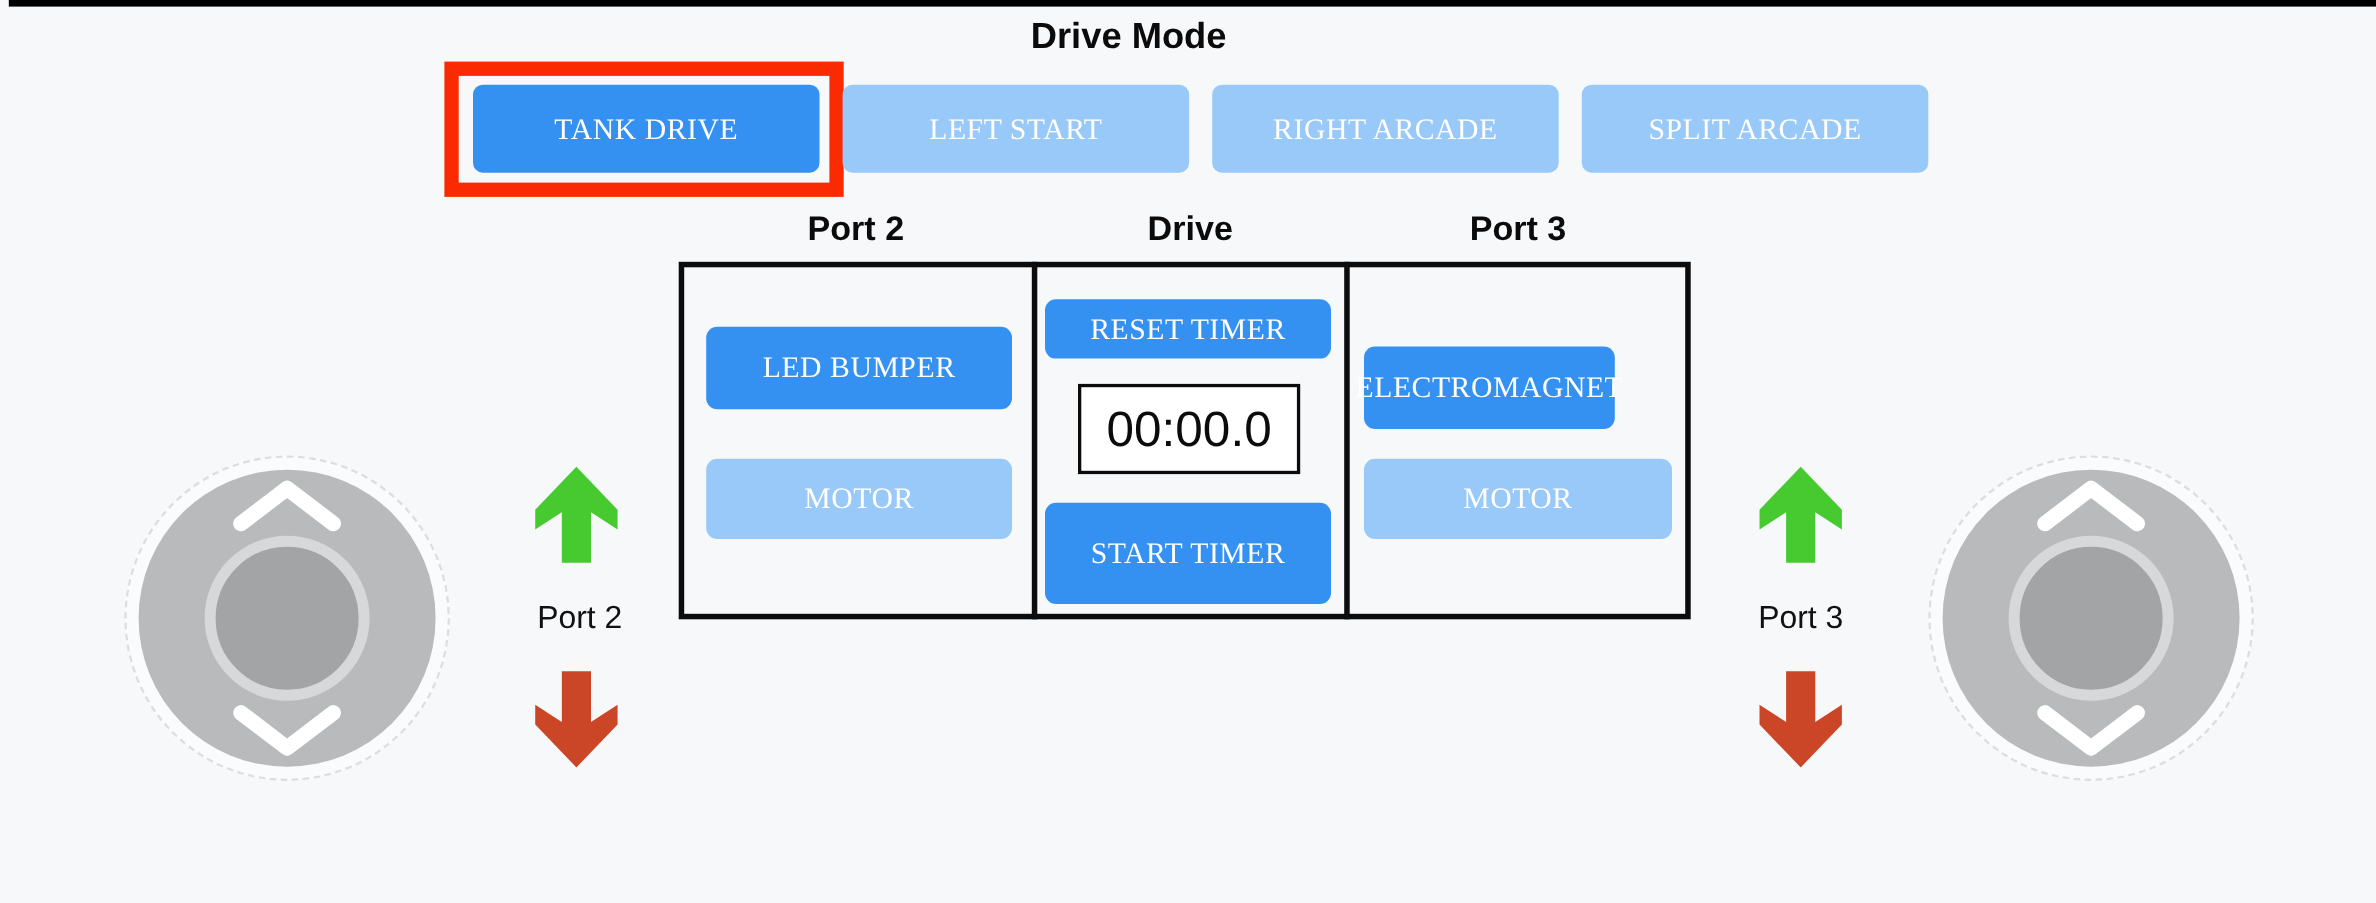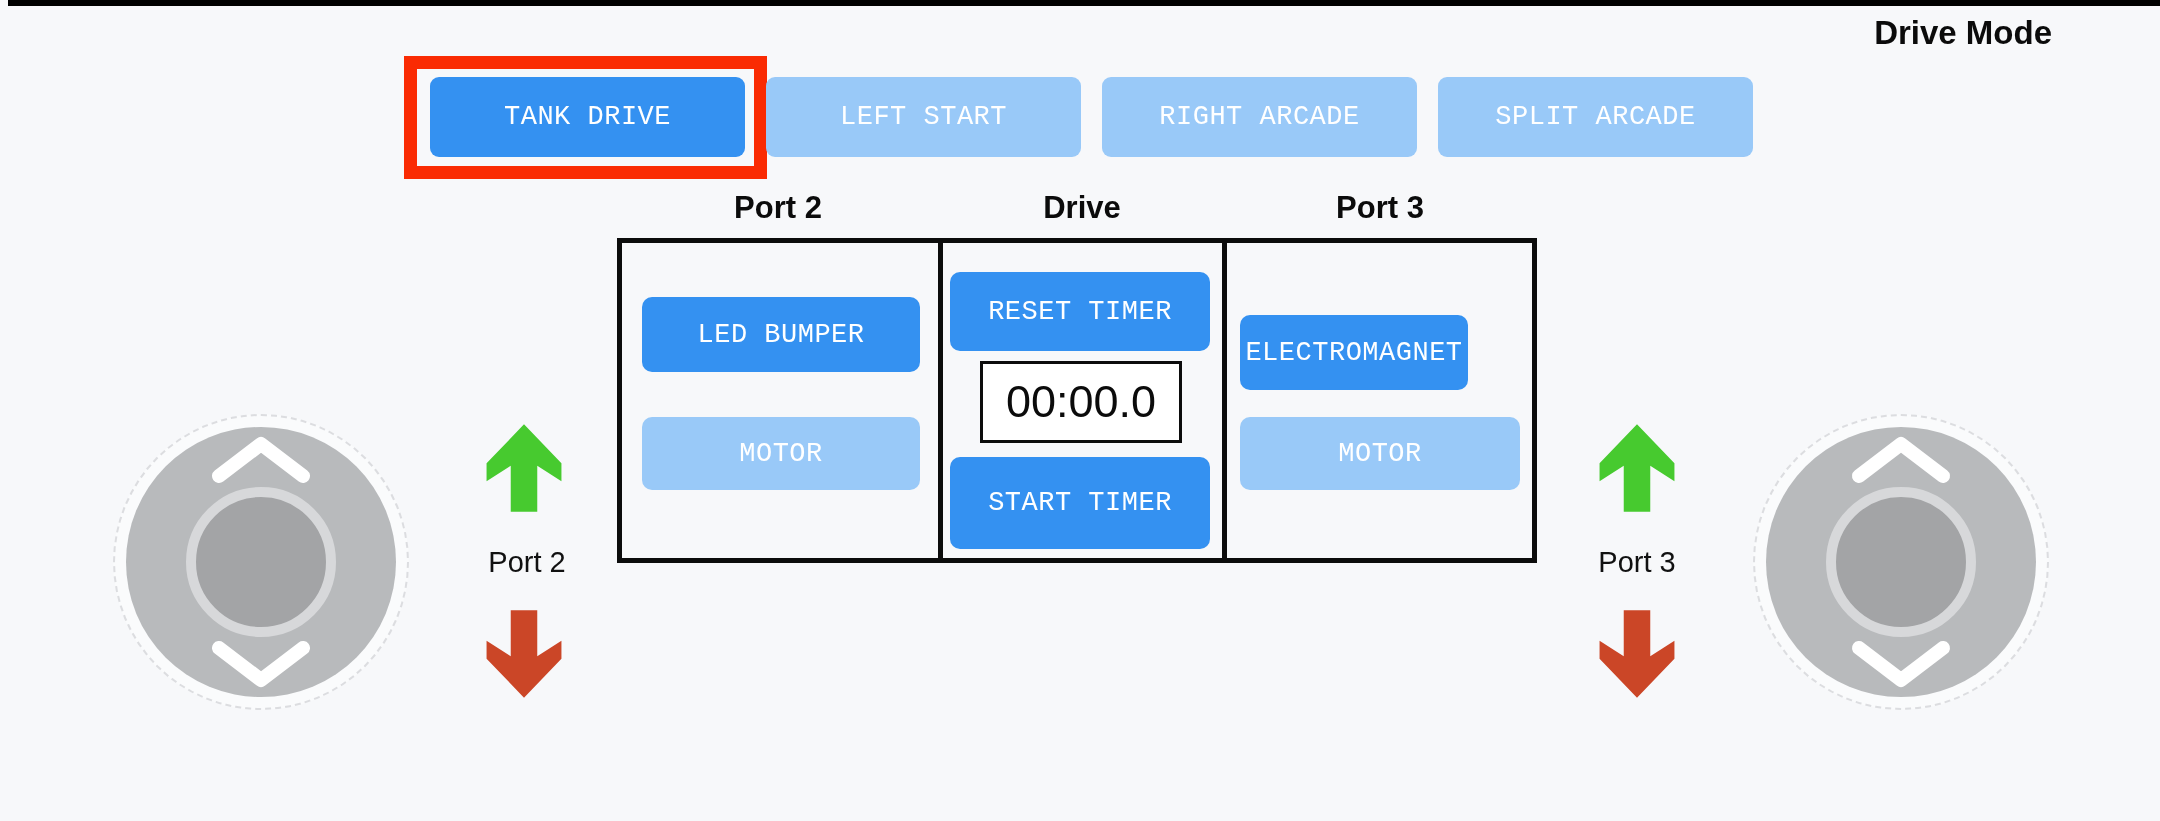--- a/index.html
+++ b/index.html
@@ -23,53 +23,53 @@
     position:relative;
     overflow:hidden;
   }
   .abs{position:absolute;}
 
   
   .top-strip{left:8px;top:0;width:2152px;height:6px;background:#000;}
 
   
   .page-title{
-    left:0;top:14px;width:2052px;text-align:right;
+    left:0;top:14px;width:2052px;text-align:center;
     font-size:33px;font-weight:bold;color:var(--ink);
   }
   .col-header{
     top:190px;width:220px;text-align:center;
     font-size:31px;font-weight:bold;color:var(--ink);
   }
 
   
   .btn{
     display:flex;align-items:center;justify-content:center;
     color:#fff;font-size:27px;letter-spacing:.5px;
     border:none;border-radius:10px;cursor:pointer;
-    font-family:Liberation Mono, monospace;
+    font-family:Liberation Serif, serif;
   }
   .btn.active{background:var(--accent_blue);}
   .btn.inactive{background:var(--light_blue);}
   .drive-btn{top:77px;width:315px;height:80px;border-radius:9px;}
 
   .select-outline{
     left:404px;top:56px;width:363px;height:123px;
     border:13px solid var(--highlight_red);
   }
 
   
   .panel{
     left:617px;top:238px;width:920px;height:325px;
     border:5px solid #0c0c0c;
   }
   .divider{top:238px;width:5px;height:325px;background:#0c0c0c;}
 
   .timer-display{
-    left:980px;top:361px;width:202px;height:82px;
+    left:980px;top:349px;width:202px;height:82px;
     background:#fff;border:3px solid #0c0c0c;
     display:flex;align-items:center;justify-content:center;
     font-size:45px;color:#0b0b0b;
   }
 
   
   .joystick{
     width:296px;height:296px;border-radius:50%;
     background:var(--joy_outer);
     border:2px dashed #dcdde0;
@@ -113,21 +113,21 @@
 <div class="abs col-header" style="left:972px;">Drive</div>
 <div class="abs col-header" style="left:1270px;">Port 3</div>
 
 <div class="abs panel"></div>
 <div class="abs divider" style="left:938px;"></div>
 <div class="abs divider" style="left:1222px;"></div>
 
 <button class="abs btn active" style="left:642px;top:297px;width:278px;height:75px;">LED BUMPER</button>
 <button class="abs btn inactive" style="left:642px;top:417px;width:278px;height:73px;">MOTOR</button>
 
-<button class="abs btn active" style="left:950px;top:272px;width:260px;height:79px;">RESET TIMER</button>
+<button class="abs btn active" style="left:950px;top:272px;width:260px;height:54px;">RESET TIMER</button>
 <div class="abs timer-display">00:00.0</div>
 <button class="abs btn active" style="left:950px;top:457px;width:260px;height:92px;">START TIMER</button>
 
 <button class="abs btn active" style="left:1240px;top:315px;width:228px;height:75px;">ELECTROMAGNET</button>
 <button class="abs btn inactive" style="left:1240px;top:417px;width:280px;height:73px;">MOTOR</button>
 
 <div class="abs joystick" style="left:113px;top:414px;">
   <div class="joy-mid"></div>
   <svg class="joy-chev up" viewBox="0 0 104 56">
     <path d="M10 44 L52 12 L94 44" fill="none" stroke="#fff" stroke-width="14" stroke-linecap="round" stroke-linejoin="round"></path>

